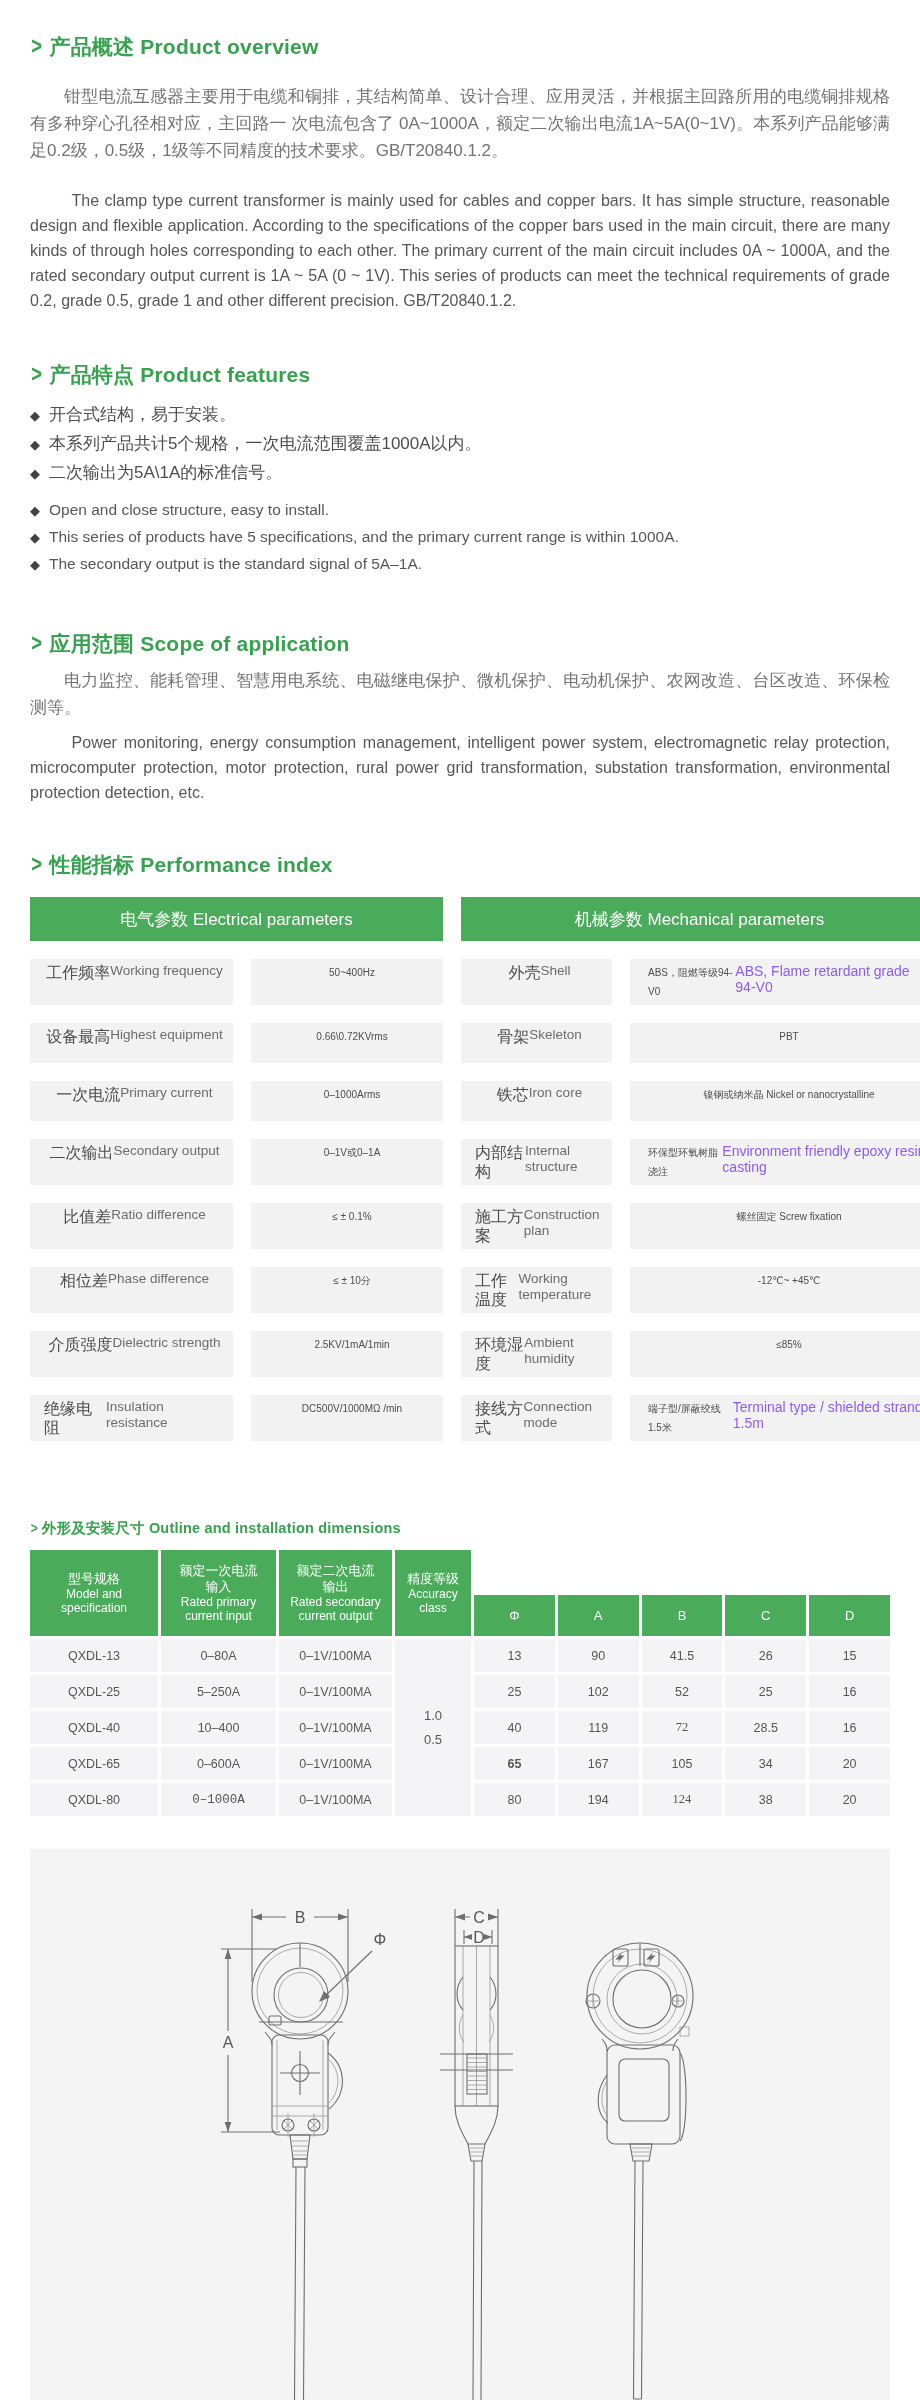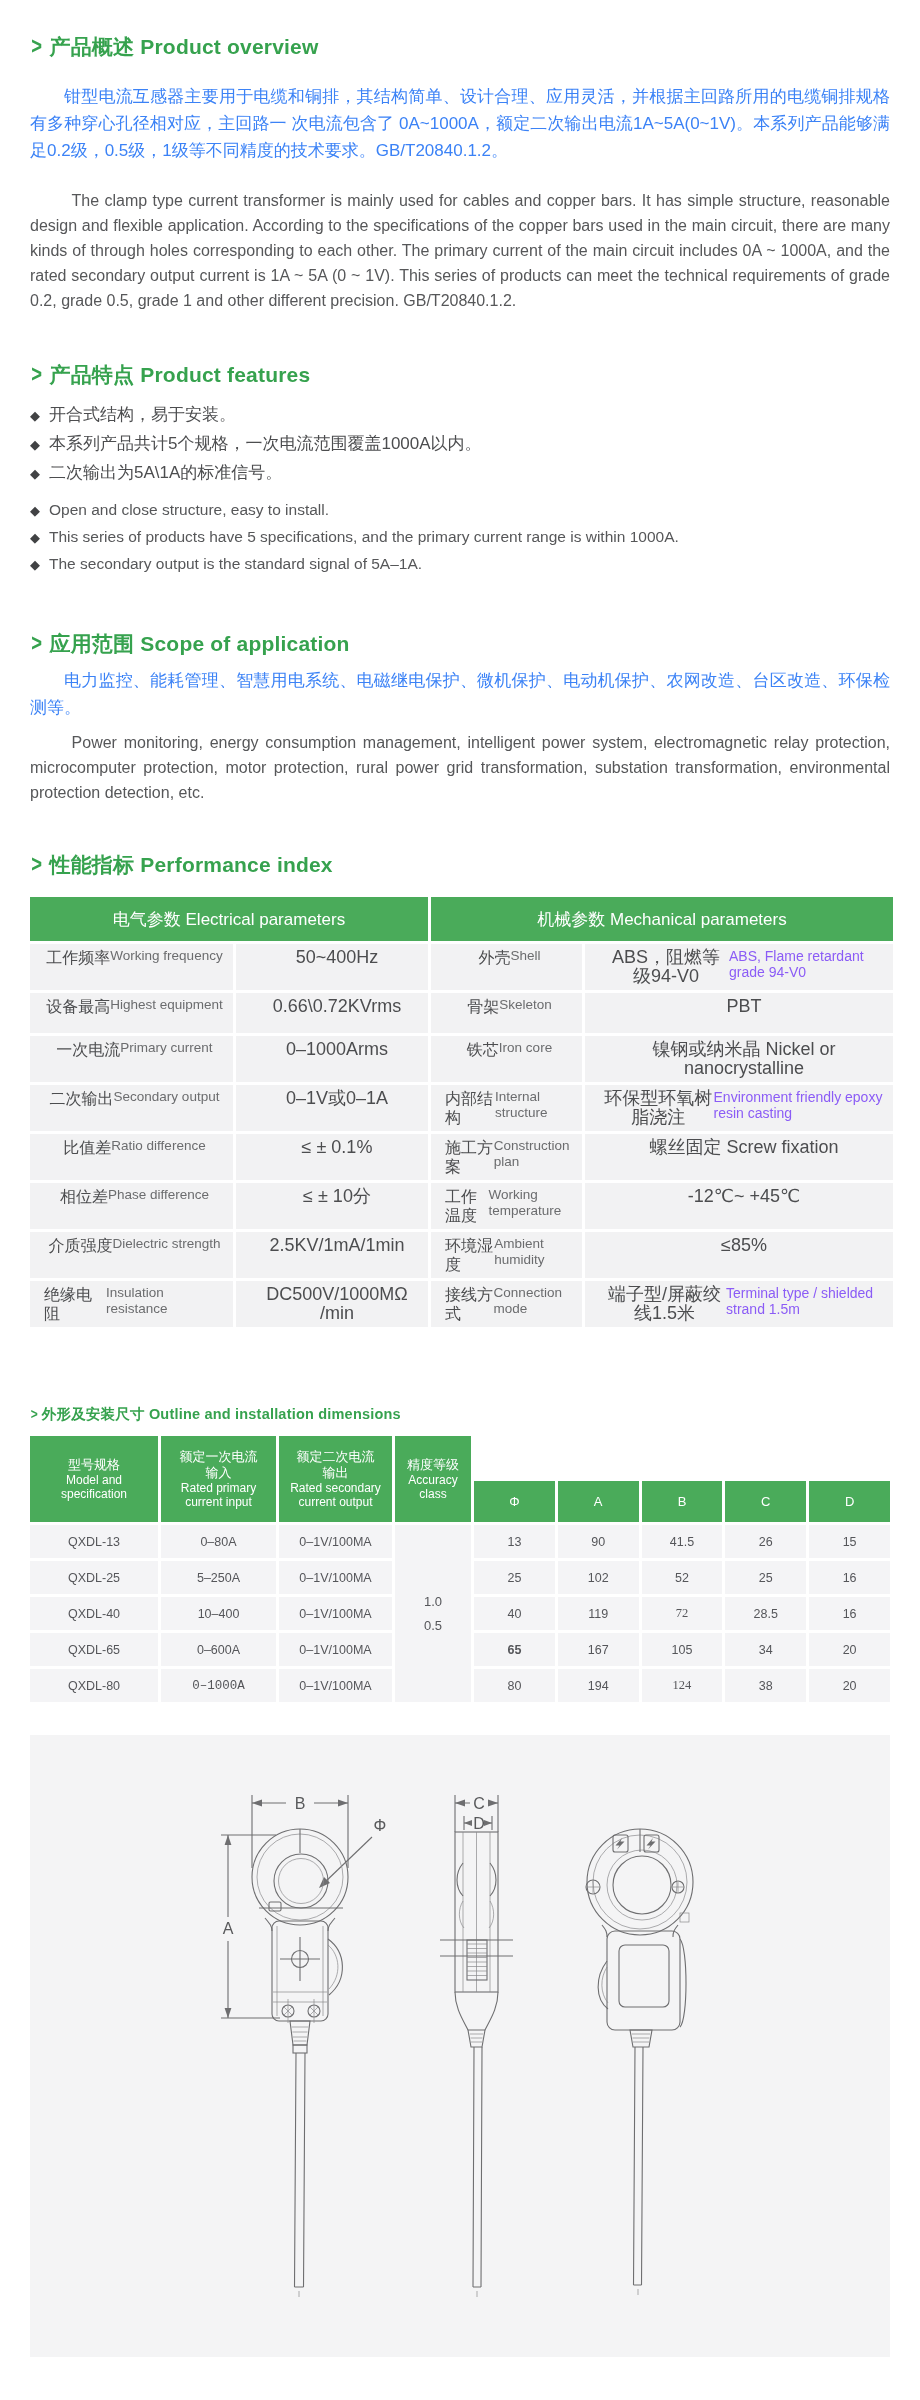--- a/index.html
+++ b/index.html
@@ -30,21 +30,21 @@
   .sec-head .ttl { font-size: 21px; font-weight: 600; letter-spacing: 0.2px; }
   .sec-head.small .chev { font-size: 15px; margin-right: 5px; }
   .sec-head.small .ttl { font-size: 14.5px; font-weight: 700; }
 
   .para-cn {
     margin: 0 30px;
     font-size: 17px;
     line-height: 27px;
     text-align: justify;
     text-indent: 2em;
-    color: #3b82f6;
+    color: #737373;
   }
   .para-en {
     margin: 0 30px;
     font-size: 16px;
     line-height: 25px;
     text-align: justify;
     text-indent: 2.6em;
     color: #565759;
   }
   
@@ -54,21 +54,21 @@
   .blist.cn li { font-size: 17px; line-height: 28px; color: #4c4d4f; }
   .blist.en li { font-size: 15.5px; line-height: 26px; color: #565759; }
 
   
   .perf-table {
     margin: 18px 30px 0 30px;
     width: 860px;
     display: grid;
     grid-template-columns: 203px 192px 151px 308px;
     grid-auto-rows: minmax(40px, auto);
-    gap: 3px;
+    gap: 18px;
     background: #ffffff;
   }
   .perf-table .th {
     background: #4aab5a;
     color: #ffffff;
     font-size: 17px;
     display: flex;
     align-items: center;
     justify-content: center;
     height: 44px;
@@ -78,21 +78,21 @@
   .perf-table .cell {
     background: #f2f2f3;
     display: flex;
     flex-direction: row;
     justify-content: center;
     padding: 4px 8px 4px 14px;
   }
   .perf-table .cell .cn { font-size: 16px; line-height: 19px; color: #4c4d4f; }
   .perf-table .cell .en { font-size: 13.5px; line-height: 16px; color: #6b6c6e; }
   .perf-table .cell.val { padding-left: 18px; }
-  .perf-table .cell.val .line1 { font-size: 18px; line-height: 19px; color: #4c4d4f; text-align: center; }
+  .perf-table .cell.val .line1 { font-size: 10px; line-height: 19px; color: #4c4d4f; }
   .perf-table .cell.val .line2 { font-size: 14px; line-height: 16px; color: #8b5cf6; }
 
   
   .dims-table {
     margin: 12px 30px 0 30px;
     width: 860px;
     display: grid;
     grid-template-columns: 128px 115px 113px 76px repeat(5, 1fr);
     grid-template-rows: 42px 41px repeat(5, 33px);
     gap: 3px;

